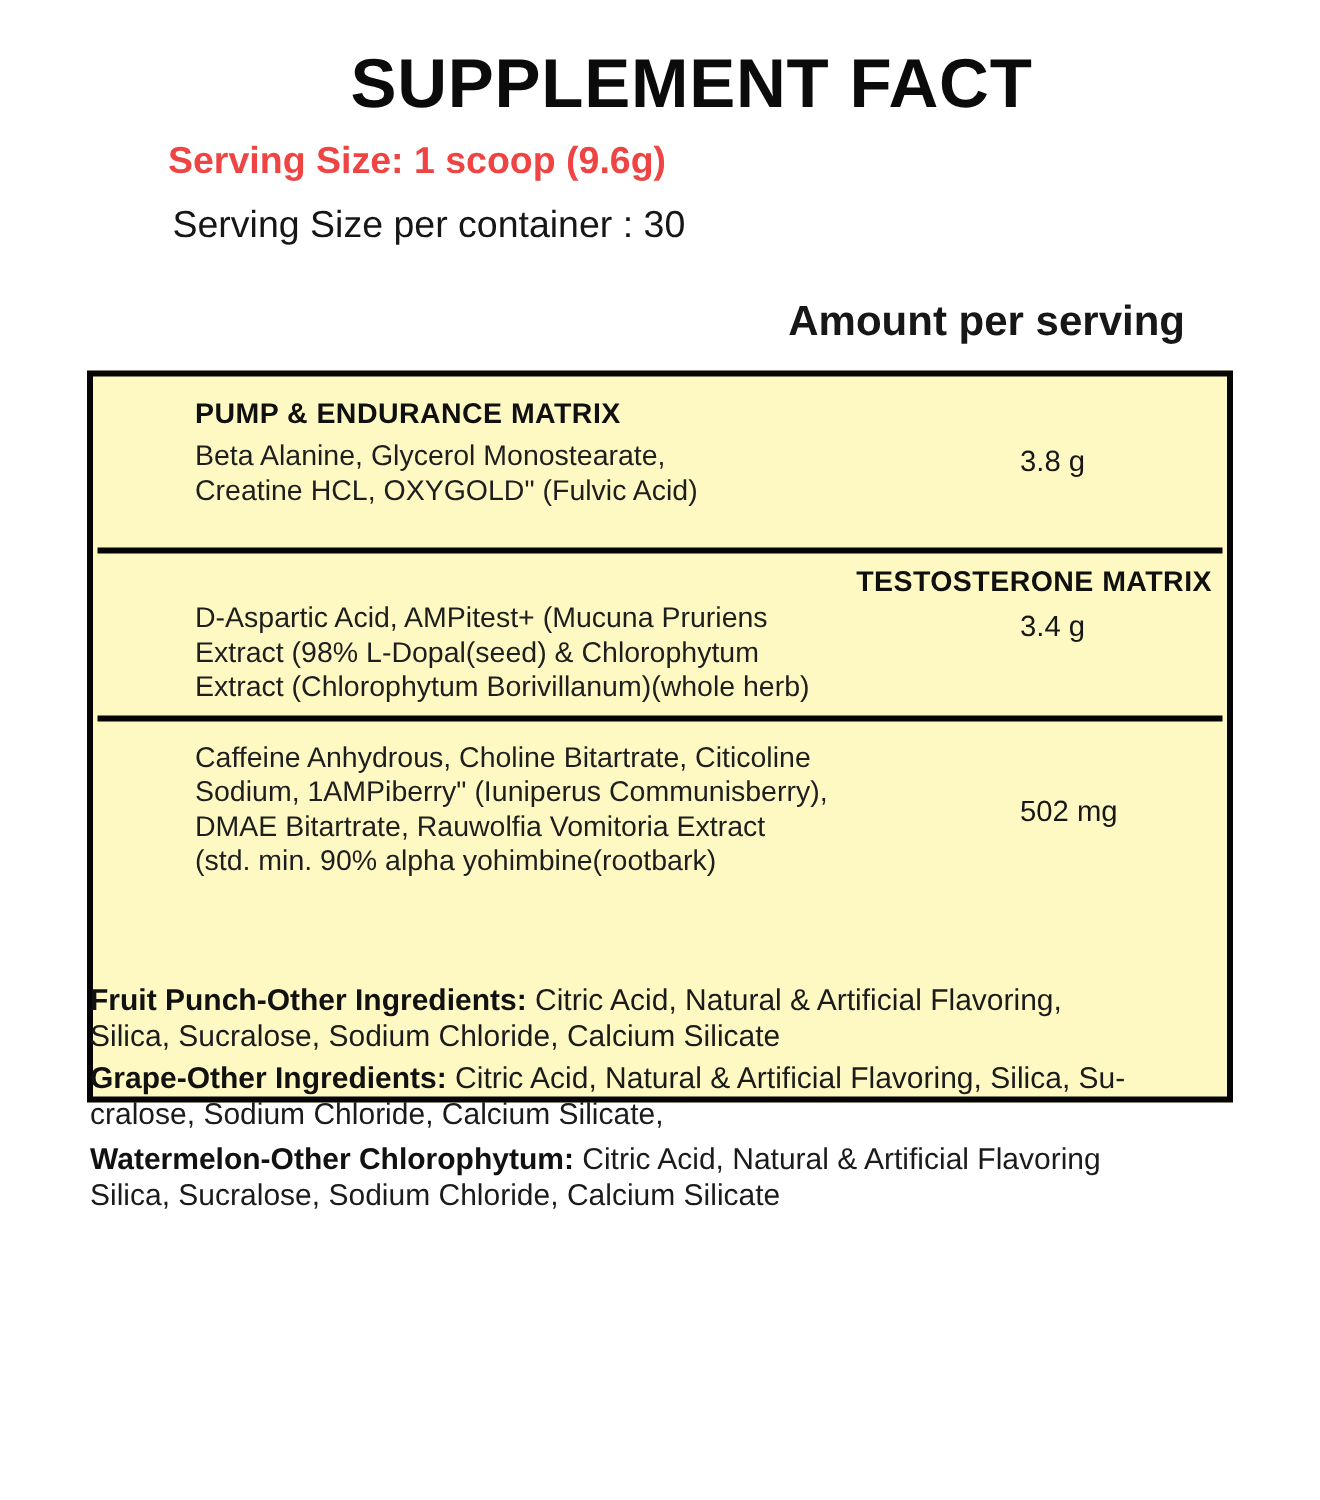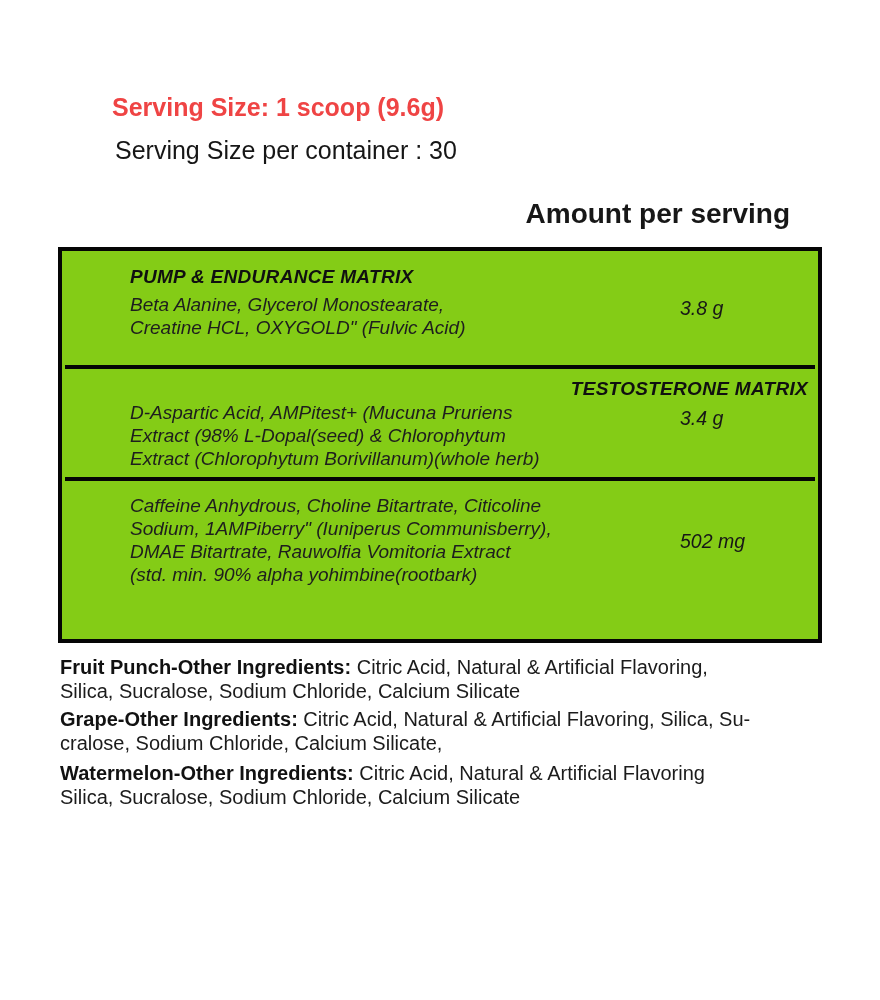--- a/index.html
+++ b/index.html
@@ -48,24 +48,23 @@
     top: 198px;
     font-size: 28px;
     font-weight: 700;
     color: #171717;
   }
   .facts-box {
     position: absolute;
     left: 58px;
     top: 247px;
     width: 764px;
-    height: 396px;
+    height: 488px;
     border: 4px solid #050505;
-    background: #84cc16;
-    font-style: italic;
+    background: #fef9c3;
   }
   .matrix-row {
     position: relative;
     padding-left: 68px;
     padding-right: 10px;
   }
   .row-1 { height: 114px; padding-top: 15px; }
   .row-2 { height: 108px; padding-top: 9px; }
   .row-3 { height: 157px; padding-top: 13px; }
   .matrix-title {
@@ -114,20 +113,21 @@
   .other-para .lead { font-weight: 700; color: #111111; }
   .para-1 { margin-bottom: 4px; }
   .para-2 { margin-bottom: 6px; }
   .para-3 { margin-bottom: 10px; }
 </style>
 </head>
 <body>
 
 <div class="page">
 
+  <div class="title">SUPPLEMENT FACT</div>
 
   <div class="serving-line-1">Serving Size: 1 scoop (9.6g)</div>
   <div class="serving-line-2">Serving Size per container : 30</div>
 
   <div class="amount-col-label">Amount per serving</div>
 
   <div class="facts-box">
 
     <div class="matrix-row row-1">
       <div class="matrix-title">PUMP &amp; ENDURANCE MATRIX</div>
@@ -156,17 +156,17 @@
       <div class="matrix-amount">502 mg</div>
     </div>
 
   </div>
 
   <div class="others">
     <p class="other-para para-1"><span class="lead">Fruit Punch-Other Ingredients:</span><span> Citric Acid, Natural &amp; Artificial Flavoring,
 Silica, Sucralose, Sodium Chloride, Calcium Silicate</span></p>
     <p class="other-para para-2"><span class="lead">Grape-Other Ingredients:</span><span> Citric Acid, Natural &amp; Artificial Flavoring, Silica, Su-
 cralose, Sodium Chloride, Calcium Silicate,</span></p>
-    <p class="other-para para-4"><span class="lead">Watermelon-Other Ingredients:</span><span> Citric Acid, Natural &amp; Artificial Flavoring
+    <p class="other-para para-4"><span class="lead">Watermelon-Other Chlorophytum:</span><span> Citric Acid, Natural &amp; Artificial Flavoring
 Silica, Sucralose, Sodium Chloride, Calcium Silicate</span></p>
   </div>
 
 </div>
 
 </body></html>

